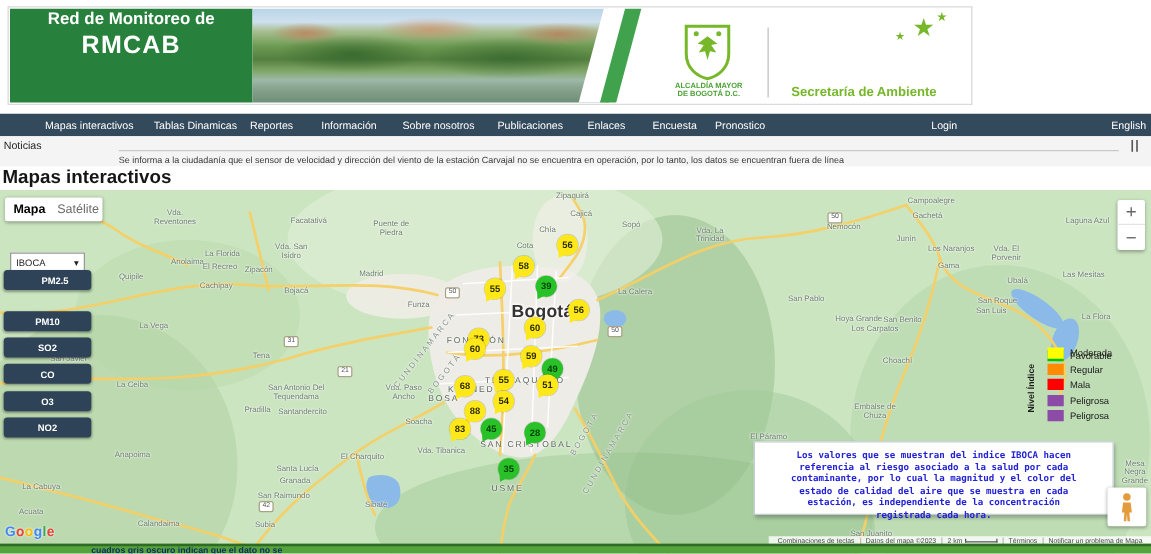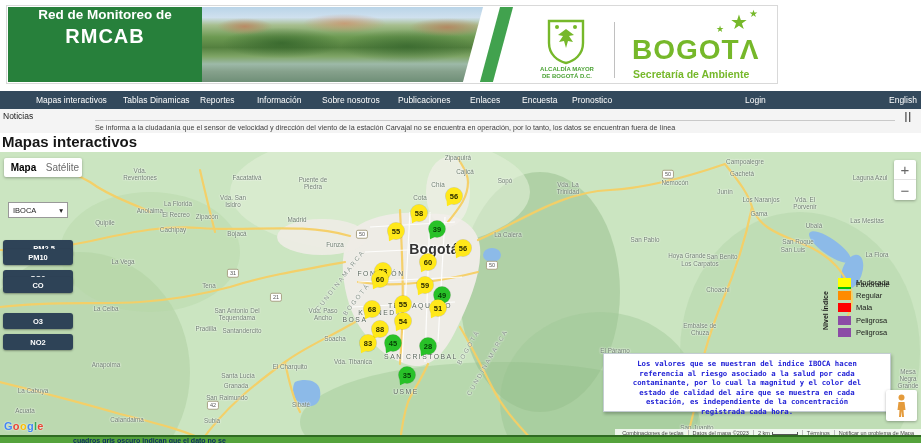--- a/index.html
+++ b/index.html
@@ -155,21 +155,20 @@
       <path d="M5,4 h34 v22 c0,12 -9,18 -17,20 c-8,-2 -17,-8 -17,-20 Z" fill="none" stroke="#76b82a" stroke-width="2.4"></path>
       <path d="M22,12 l-8,6 5,1 -4,6 5,-1 2,7 2,-7 5,1 -4,-6 5,-1 Z" fill="#76b82a"></path>
       <circle cx="13" cy="10" r="2" fill="#76b82a"></circle>
       <circle cx="31" cy="10" r="2" fill="#76b82a"></circle>
     </svg>
     <div class="alcaldia">
       <div>ALCALDÍA MAYOR</div>
       <div>DE BOGOTÁ D.C.</div>
     </div>
     <div class="hdr-divider"></div>
-    <div class="bogota-word"><span>BOGOT</span><span class="bogota-a">Λ</span></div>
     <span class="star s1">★</span>
     <span class="star s2">★</span>
     <span class="star s3">★</span>
     <div class="secretaria">Secretaría de Ambiente</div>
   </div>
 
   <div class="nav">
     <div id="nav-items">
         <div class="nav-item" style="left: 36px;">Mapas interactivos</div>
         <div class="nav-item" style="left: 123px;">Tablas Dinamicas</div>
@@ -362,24 +361,24 @@
     <div class="maptype">
       <div class="sel">Mapa</div>
       <div class="uns">Satélite</div>
     </div>
 
     <div class="pselect">
       <span>IBOCA</span>
       <span>▾</span>
     </div>
     <div id="pollutant-buttons">
-        <div class="pbtn" style="top: 88px; padding-left: 12px;">PM2.5</div>
+        <div class="pbtn" style="top: 64px; padding-left: 12px;">PM2.5</div>
         <div class="pbtn" style="top: 97px;">PM10</div>
         <div class="pbtn" style="top: 118px;">SO2</div>
-        <div class="pbtn" style="top: 125px;">CO</div>
+        <div class="pbtn" style="top: 139px;">CO</div>
         <div class="pbtn" style="top: 161px;">O3</div>
         <div class="pbtn" style="top: 182px;">NO2</div>
       </div>
 
     <div class="zoomctl">
       <div class="zin">+</div>
       <div>−</div>
     </div>
 
     <div class="legend-title">Nivel Índice</div>

